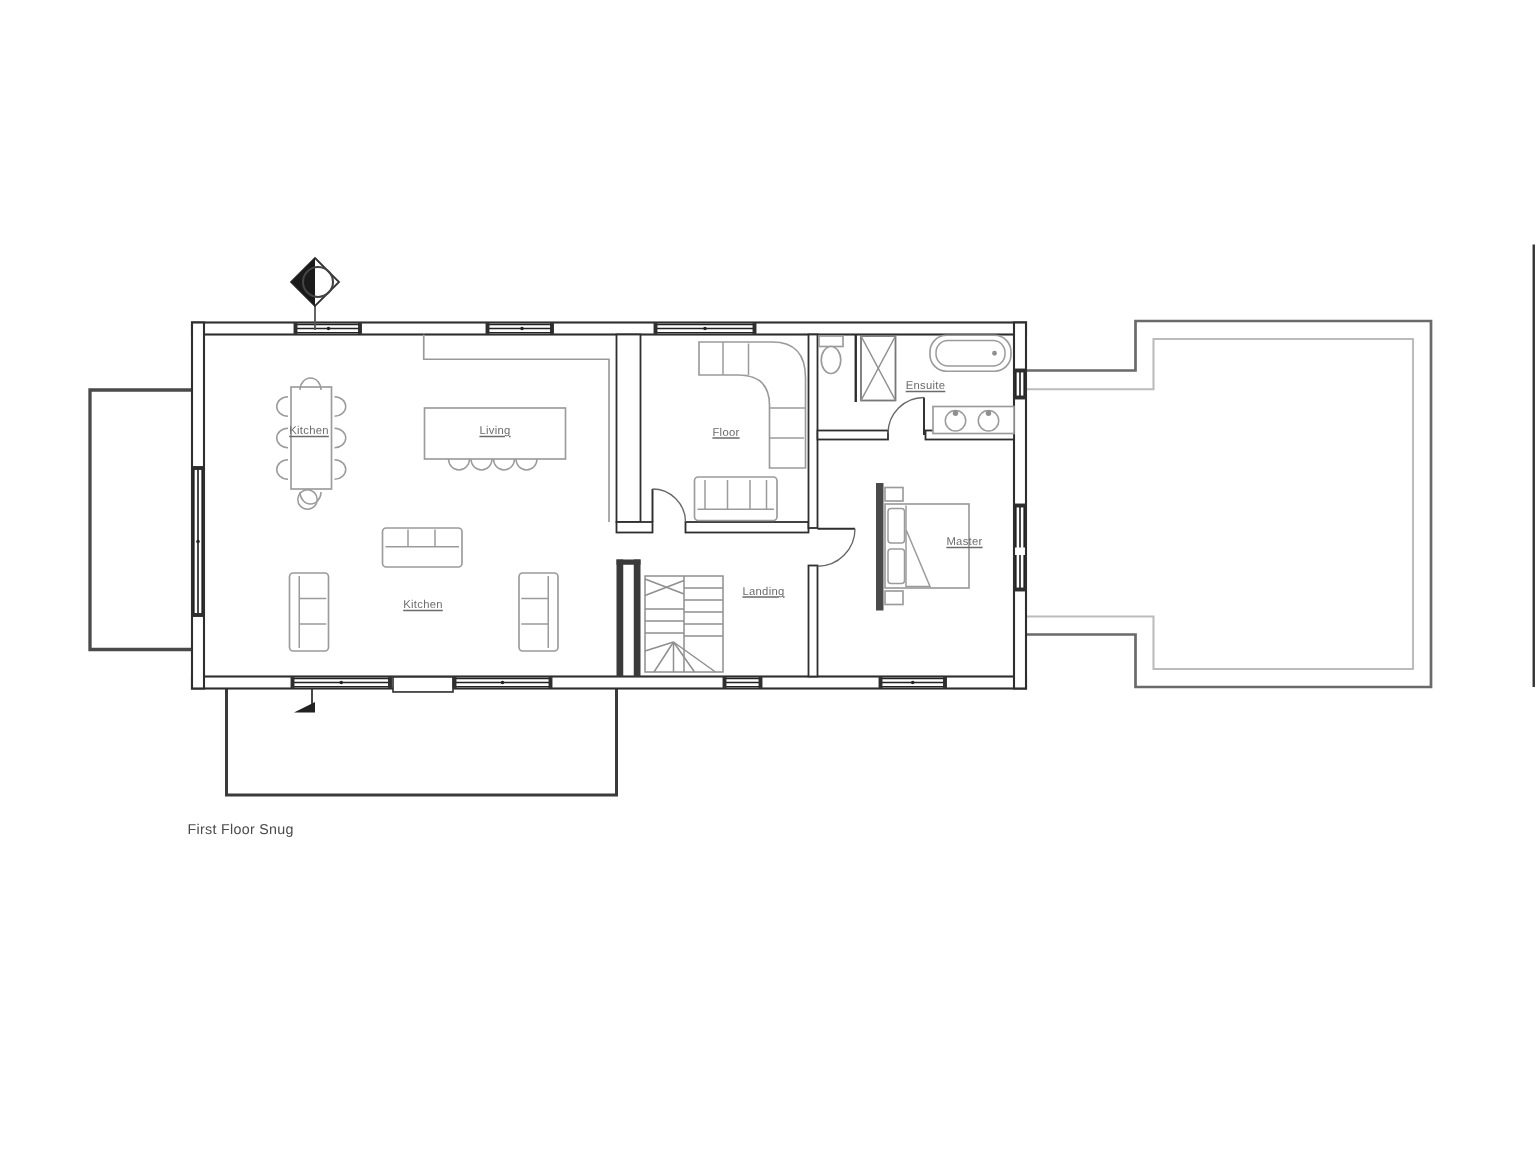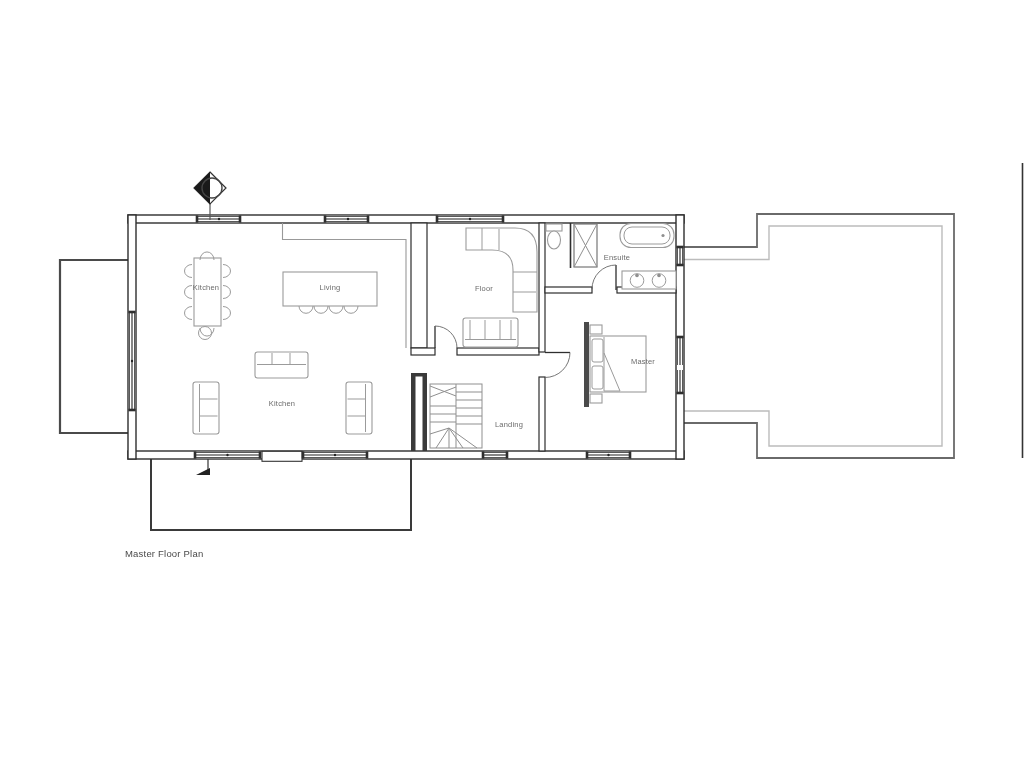--- a/index.html
+++ b/index.html
@@ -1,20 +1,20 @@
 <!DOCTYPE html>
 <html style="--wall: #2e2e2e; --furniture: #9b9b9b; --stairs: #8f8f8f; --outline_dark: #6a6a6a; --outline_light: #bcbcbc; --balcony: #4a4a4a; --terrace: #3a3a3a; --label_text: #6b6b6b; --title_text: #4a4a4a; --background: #ffffff;"><head>
 <meta charset="utf-8">
 <style>
   html,body{margin:0;padding:0;background:#fff;}
   #canvas{position:relative;width:1024px;height:768px;background:var(--background,#fff);overflow:hidden;
           font-family:"Liberation Sans", sans-serif;}
   #plansvg{position:absolute;left:0;top:0;}
   .room-label{position:absolute;transform:translate(-50%,-50%);font-size:7.5px;color:var(--label_text);
-              letter-spacing:.2px;white-space:nowrap;}
+              letter-spacing:.2px;white-space:nowrap;text-decoration:underline;}
   .plan-title{position:absolute;font-size:9.5px;color:var(--title_text);letter-spacing:.2px;}
   
   .wall{fill:#fff;stroke:var(--wall);stroke-width:1.4;}
   .iwall{fill:#fff;stroke:var(--wall);stroke-width:1.2;}
   .furn{fill:#fff;stroke:var(--furniture);stroke-width:1.1;}
   .furnl{fill:none;stroke:var(--furniture);stroke-width:1;}
   .stair{fill:none;stroke:var(--stairs);stroke-width:1;}
   .doorleaf{stroke:var(--wall);stroke-width:1.3;fill:none;}
   .doorarc{stroke:#666;stroke-width:.9;fill:none;}
   .winline{stroke:#222;stroke-width:1.1;}
@@ -308,17 +308,17 @@
     <line x1="208" y1="459" x2="208" y2="471" stroke="#333" stroke-width="1.2"></line>
     <polygon points="196,475 210,468 210,475" fill="#222"></polygon>
   </g>
 </svg>
 
   <div class="room-label" style="left:206px;top:287px">Kitchen</div>
   <div class="room-label" style="left:330px;top:287px">Living</div>
   <div class="room-label" style="left:484px;top:288px">Floor</div>
   <div class="room-label" style="left:617px;top:257px">Ensuite</div>
   <div class="room-label" style="left:282px;top:403px">Kitchen</div>
-  <div class="room-label" style="left:509px;top:424px">Landing</div>
+  <div class="room-label" style="left:509px;top:394px">Landing</div>
   <div class="room-label" style="left:643px;top:361px">Master</div>
 
-  <div class="plan-title" style="left:125px;top:548px">Master Floor Plan</div>
+  <div class="plan-title" style="left:125px;top:548px">First Floor Snug</div>
 </div>
 
 </body></html>

